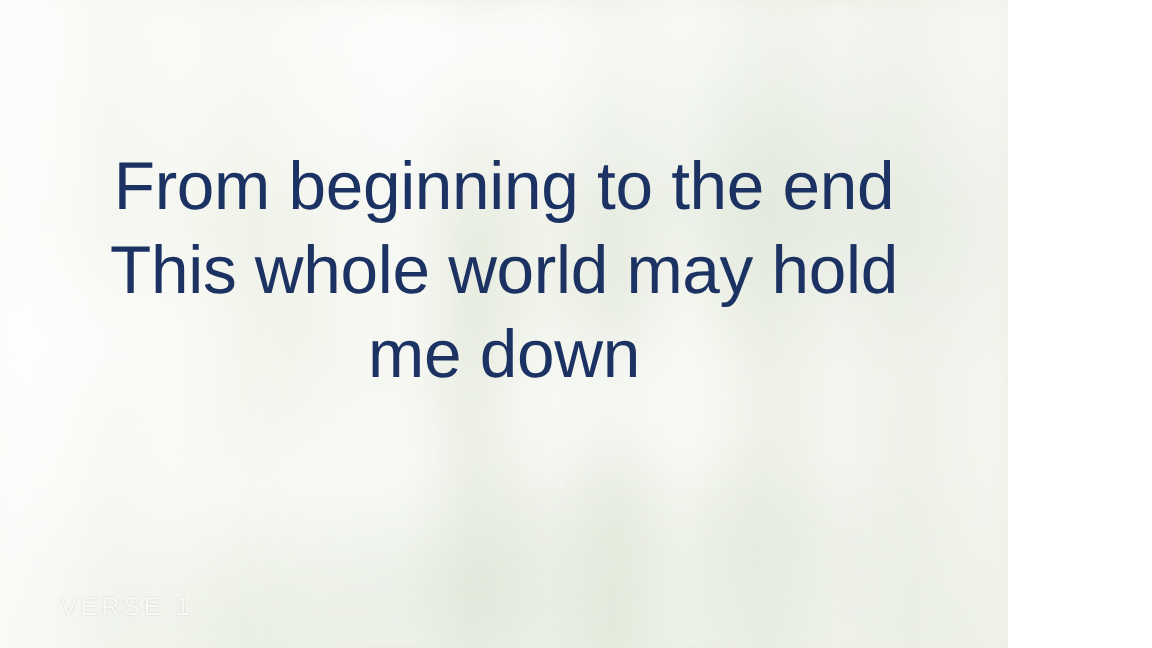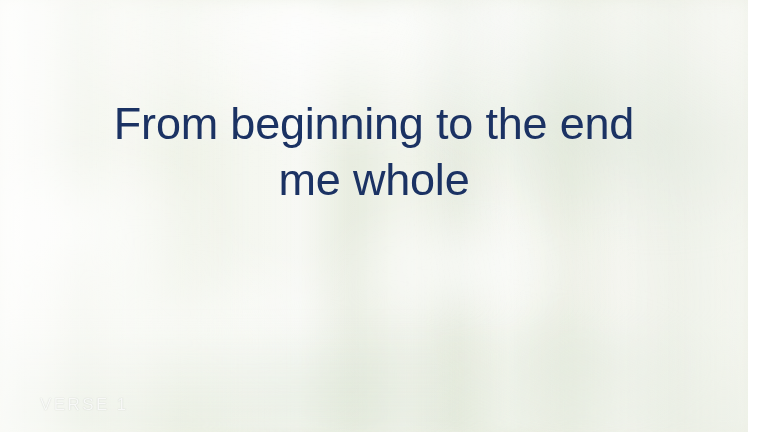--- a/index.html
+++ b/index.html
@@ -2,21 +2,21 @@
 <html><head>
 <meta charset="utf-8">
 <style>
   html, body {
     margin: 0;
     padding: 0;
     background: #ffffff;
   }
   #slide {
     position: relative;
-    width: 748px;
+    width: 672px;
     height: 432px;
     overflow: hidden;
     font-family: "Liberation Sans", sans-serif;
     background-color: #eef1e6;
   }
 
   
   .bg-layer {
     position: absolute;
     inset: 0;
@@ -121,18 +121,19 @@
 <div id="slide">
 
   <div class="bg-layer bg-base"></div>
   <div class="bg-layer bg-verticals"></div>
   <div class="bg-layer bg-blobs"></div>
   <div class="bg-layer bg-smear"></div>
   <div class="bg-layer bg-wash"></div>
 
   <div class="lyrics">
     <span class="lyric-line">From beginning to the end</span>
-    <span class="lyric-line">me whole</span>
+    <span class="lyric-line">This whole world may hold</span>
+    <span class="lyric-line">me down</span>
   </div>
 
   <div class="section-label">VERSE 1</div>
 
 </div>
 
 </body></html>

